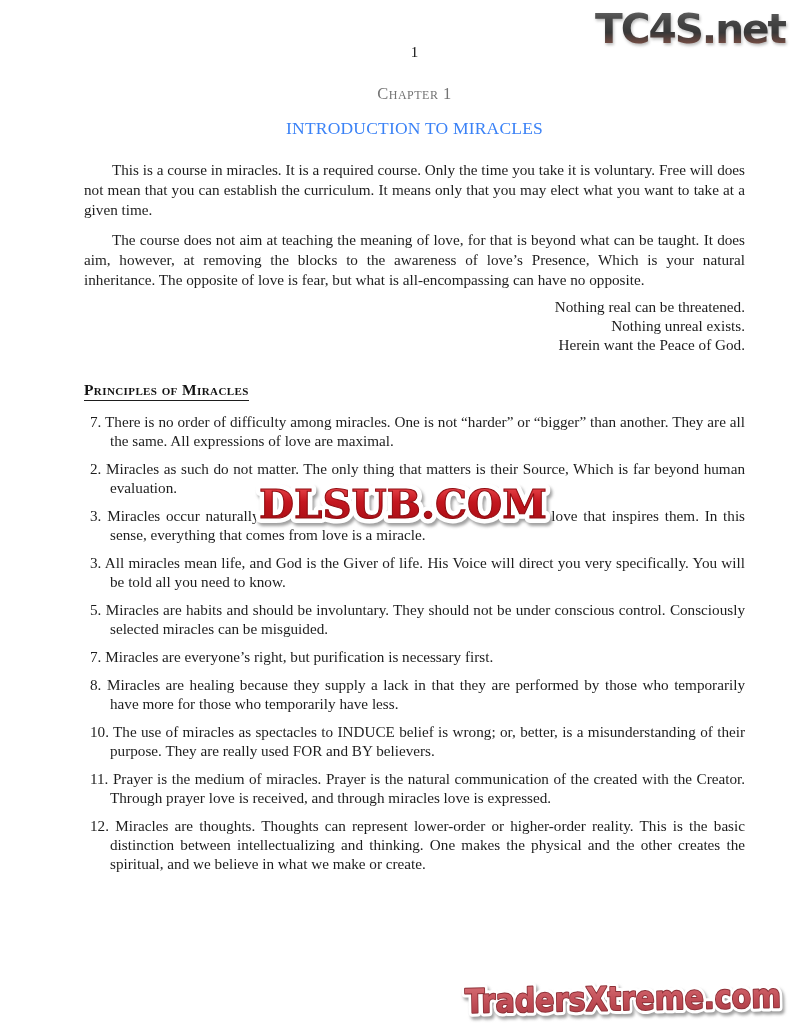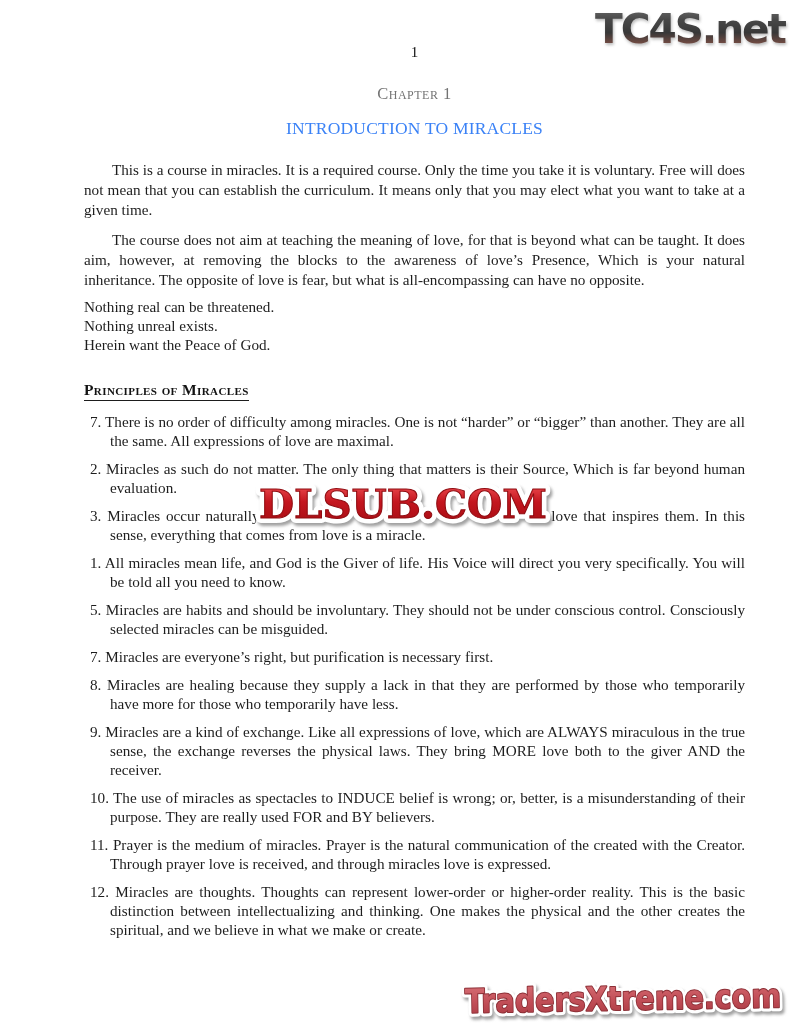--- a/index.html
+++ b/index.html
@@ -51,21 +51,21 @@
     font-size: 15.2px;
     line-height: 20px;
     text-align: justify;
     text-indent: 28px;
   }
   .body-para.first { margin-top: 21px; }
   .body-para.no-justify { text-align: left; }
 
   .verse { margin-top: 7px; }
   .verse-line {
-    text-align: left;
+    text-align: right;
     font-size: 15.2px;
     line-height: 19px;
   }
 
   .section-heading {
     margin: 27px 0 11px 0;
     font-size: 15.5px;
     font-weight: bold;
     font-variant: small-caps;
     letter-spacing: 0.4px;
@@ -156,25 +156,24 @@
               <stop offset="20%" stop-color="#e03a40"></stop>
               <stop offset="45%" stop-color="#c4161f"></stop>
               <stop offset="100%" stop-color="#a30c12"></stop>
             </linearGradient>
           </defs>
           <text x="150" y="39" text-anchor="middle" font-family="DejaVu Serif, serif" font-size="39" font-weight="bold" stroke="#ffffff" stroke-width="10" stroke-linejoin="round" fill="none" textLength="288" lengthAdjust="spacingAndGlyphs">DLSUB.COM</text>
           <text x="150" y="39" text-anchor="middle" font-family="DejaVu Serif, serif" font-size="39" font-weight="bold" fill="url(#dlgrad)" stroke="#8e0b10" stroke-width="1" textLength="288" lengthAdjust="spacingAndGlyphs">DLSUB.COM</text>
         </svg></span>
       <span>the love that inspires them. In this sense, everything that comes from love is a miracle.</span></p>
 
-    <p class="principle-item">1. All miracles mean life, and God is the Giver of life. His Voice will direct you very specifically. You will be told all you need to know.</p>
+    <p class="principle-item">3. All miracles mean life, and God is the Giver of life. His Voice will direct you very specifically. You will be told all you need to know.</p>
     <p class="principle-item">5. Miracles are habits and should be involuntary. They should not be under conscious control. Consciously selected miracles can be misguided.</p>
     <p class="principle-item">7. Miracles are everyone’s right, but purification is necessary first.</p>
     <p class="principle-item">8. Miracles are healing because they supply a lack in that they are performed by those who temporarily have more for those who temporarily have less.</p>
-    <p class="principle-item">9. Miracles are a kind of exchange. Like all expressions of love, which are ALWAYS miraculous in the true sense, the exchange reverses the physical laws. They bring MORE love both to the giver AND the receiver.</p>
     <p class="principle-item">10. The use of miracles as spectacles to INDUCE belief is wrong; or, better, is a misunderstanding of their purpose. They are really used FOR and BY believers.</p>
     <p class="principle-item">11. Prayer is the medium of miracles. Prayer is the natural communication of the created with the Creator. Through prayer love is received, and through miracles love is expressed.</p>
     <p class="principle-item">12. Miracles are thoughts. Thoughts can represent lower-order or higher-order reality. This is the basic distinction between intellectualizing and thinking. One makes the physical and the other creates the spiritual, and we believe in what we make or create.</p>
 
   </div>
 
   <div class="traders-wm">
     <svg width="330" height="48" viewBox="0 0 330 48" class="shadowed">
       <defs>
         <linearGradient id="trgrad" x1="0" y1="0" x2="0" y2="1">

